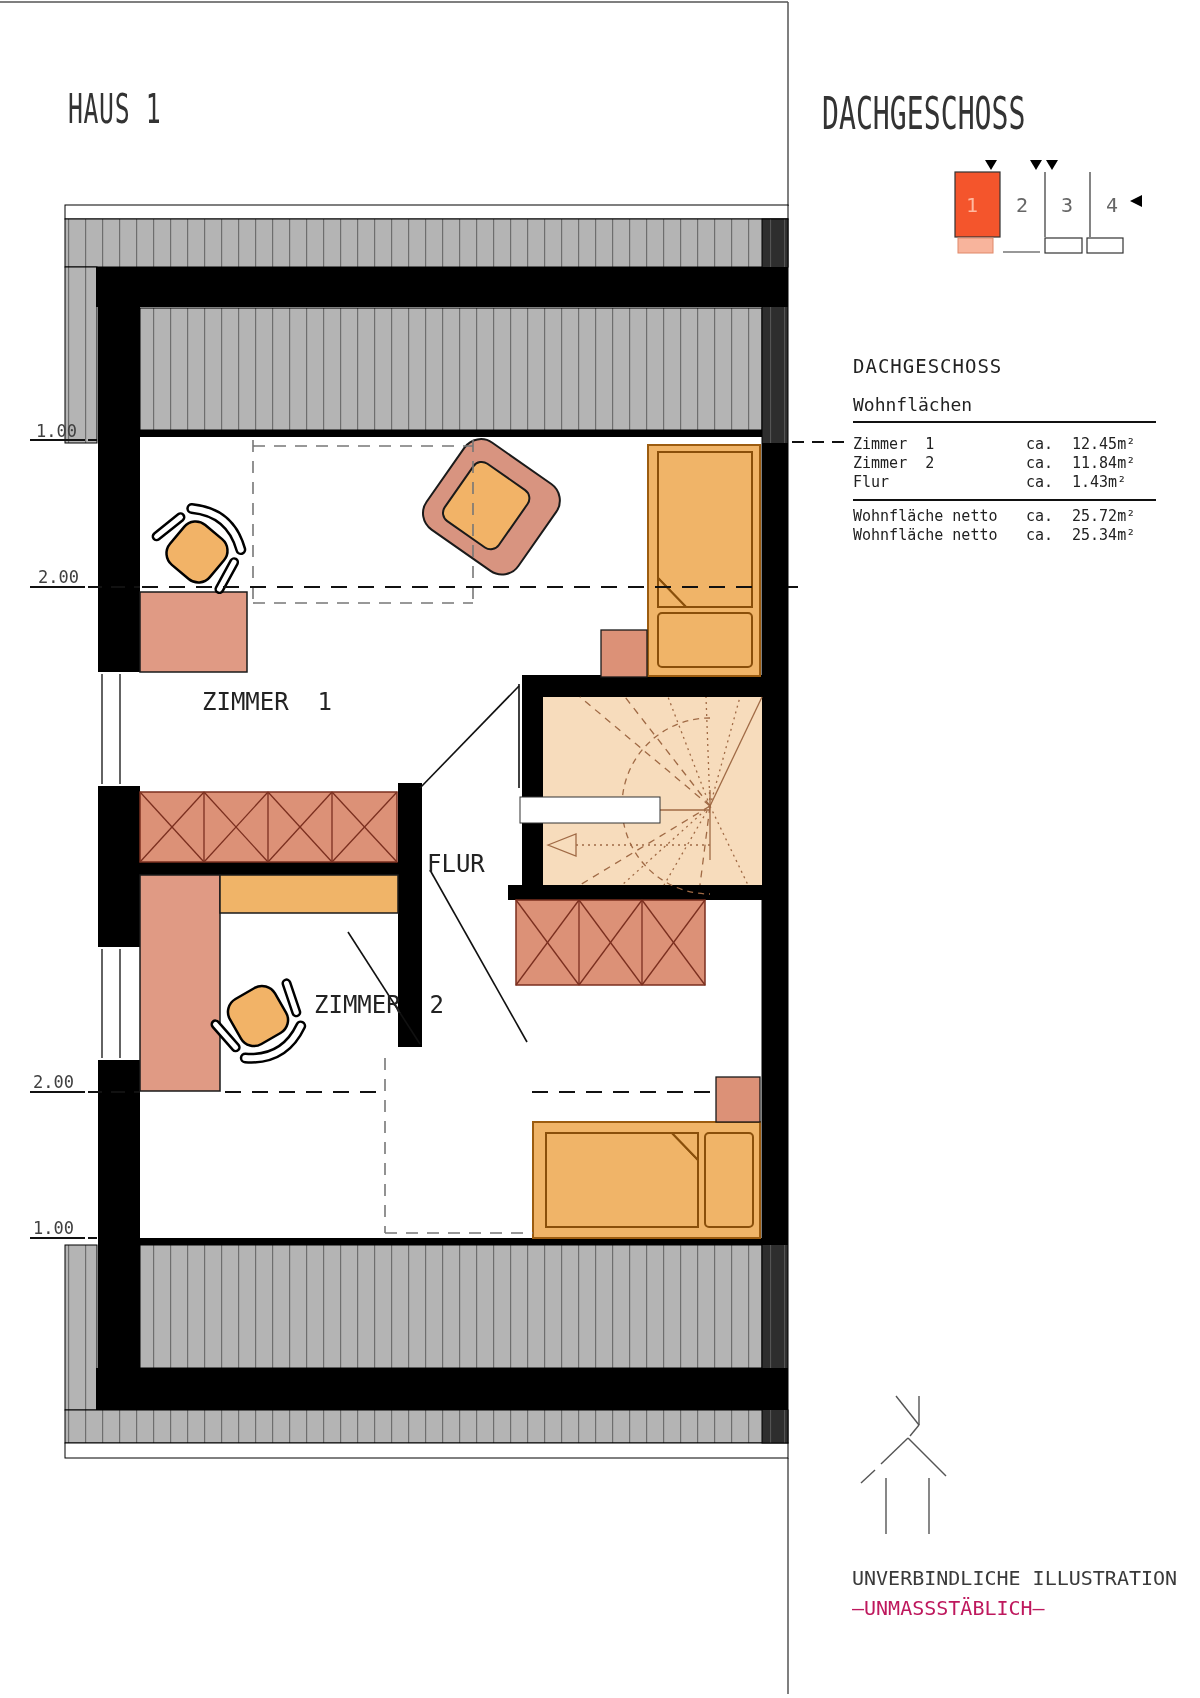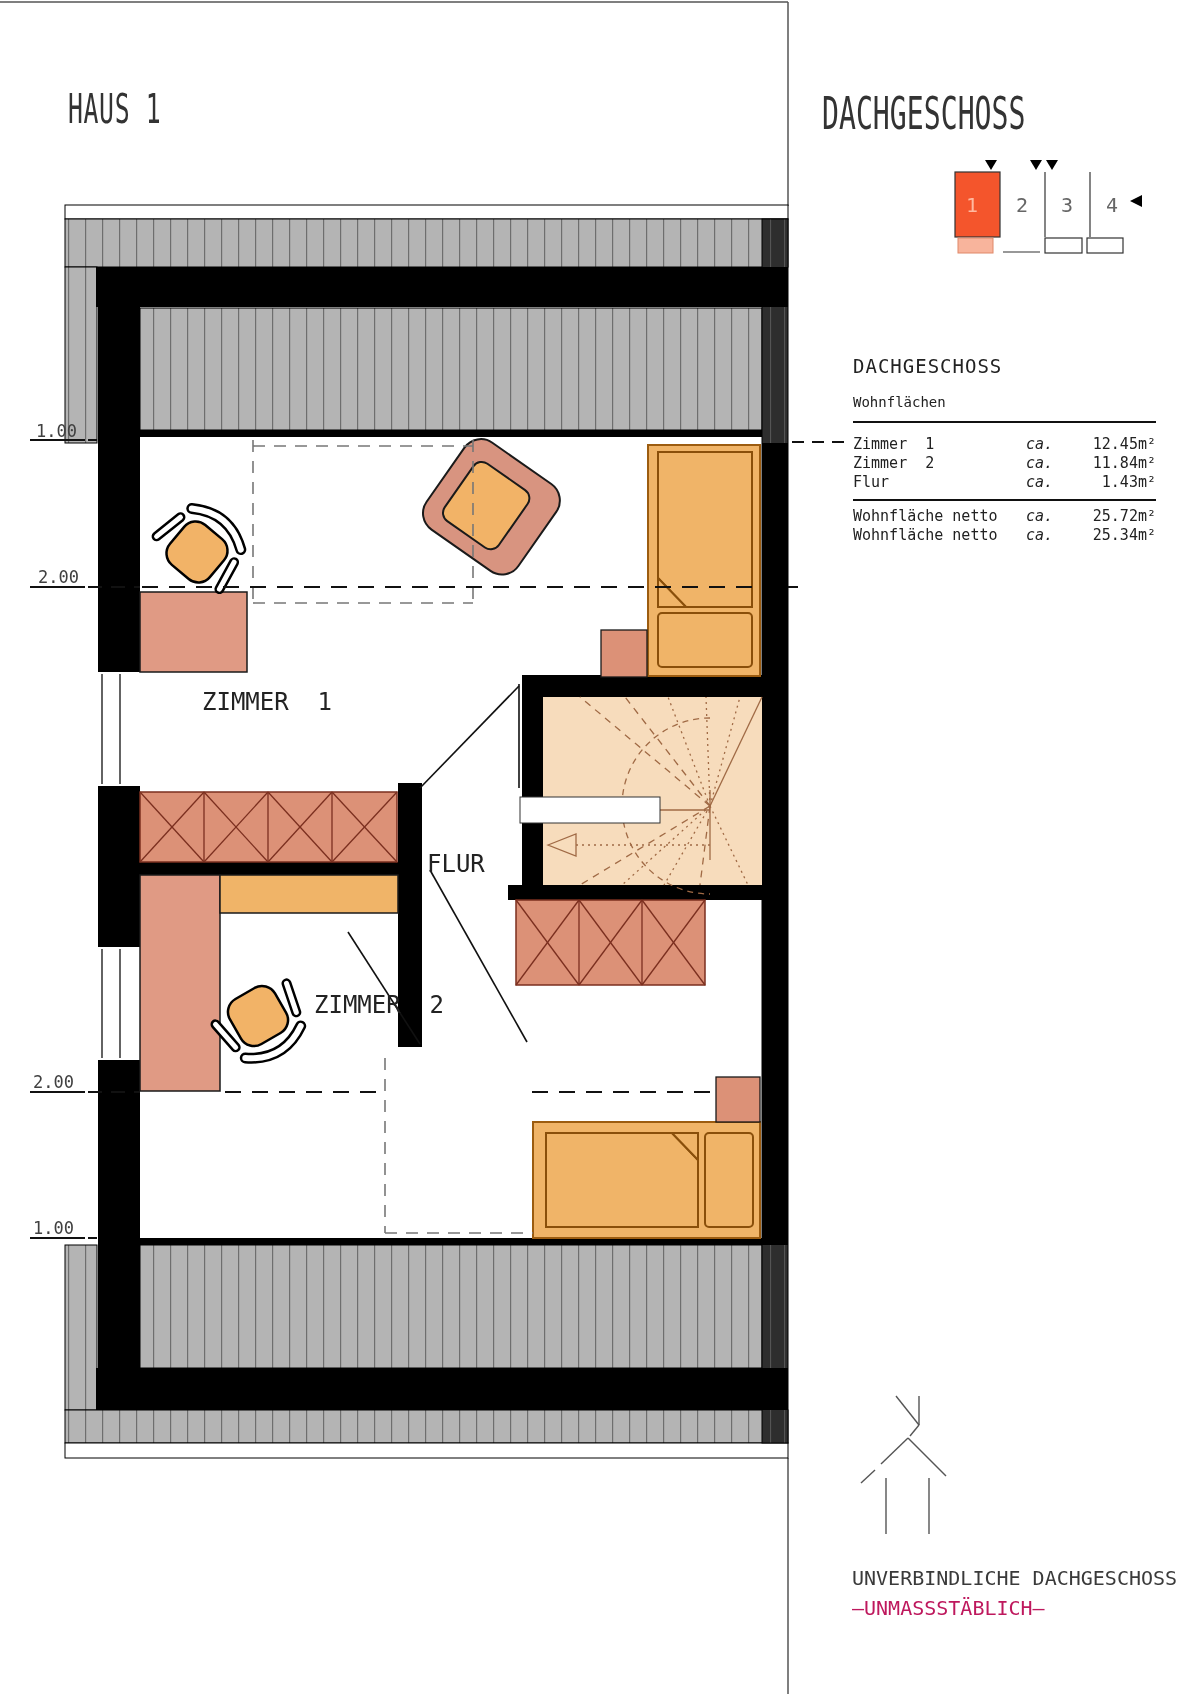--- a/index.html
+++ b/index.html
@@ -14,27 +14,27 @@
   .room-z2{left:314px;top:991px;}
   .room-flur{left:427px;top:850px;}
   .dim{font-size:17px;color:#404040;}
   .dim-t1{left:36px;top:421px;}
   .dim-t2{left:38px;top:567px;}
   .dim-b2{left:33px;top:1072px;}
   .dim-b1{left:33px;top:1218px;}
   
   #area-table{position:absolute;left:853px;top:355px;width:303px;z-index:5;}
   .tbl-heading{position:absolute;left:0;top:0;font-size:19px;letter-spacing:1px;color:#222;white-space:pre;}
-  .tbl-sub{position:absolute;left:0;top:39px;font-size:14px;color:#222;white-space:pre;}
+  .tbl-sub{position:absolute;left:0;top:39px;font-size:18px;color:#222;white-space:pre;}
   .tbl-hr1{position:absolute;left:0;top:66px;width:303px;border-top:2px solid #111;}
   .tbl-hr2{position:absolute;left:0;top:144px;width:303px;border-top:2px solid #111;}
   .tbl-row{position:absolute;left:0;width:303px;display:flex;font-size:15px;line-height:19px;white-space:pre;}
   .tbl-row .c-label{flex:1;text-align:left;}
-  .tbl-row .c-ca{width:46px;font-style:italic;}
-  .tbl-row .c-val{width:84px;text-align:right;}
+  .tbl-row .c-ca{width:46px;}
+  .tbl-row .c-val{width:84px;text-align:left;}
   .r0{top:80px;} .r1{top:99px;} .r2{top:118px;}
   .t0{top:152px;} .t1{top:171px;}
   .footer1{left:852px;top:1566px;font-size:20px;letter-spacing:0;color:#3a3a3a;}
   .footer2{left:852px;top:1596px;font-size:20px;letter-spacing:0;color:#be185d;}
   .kp-num{font-size:20px;fill:#666;}
   .kp-num1{fill:#ffb9a0;}
 </style>
 </head>
 <body>
 
@@ -295,16 +295,16 @@
     <span class="c-ca">ca.</span>
     <span class="c-val">25.72m²</span>
   </div>
   <div class="tbl-row t1">
     <span class="c-label">Wohnfläche netto</span>
     <span class="c-ca">ca.</span>
     <span class="c-val">25.34m²</span>
   </div>
 </div>
 
-<div class="lbl footer1">UNVERBINDLICHE DACHGESCHOSS</div>
+<div class="lbl footer1">UNVERBINDLICHE ILLUSTRATION</div>
 <div class="lbl footer2">–UNMASSSTÄBLICH–</div>
 
 </div>
 
 </body></html>

